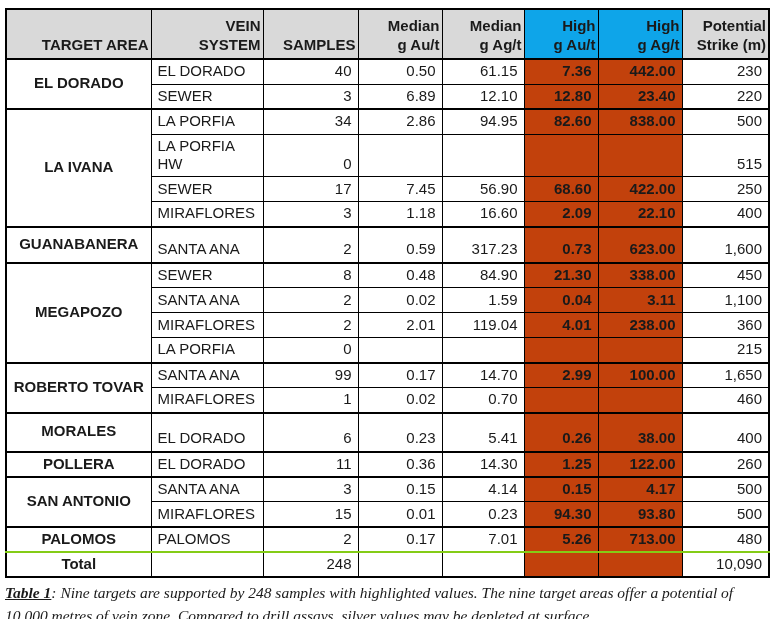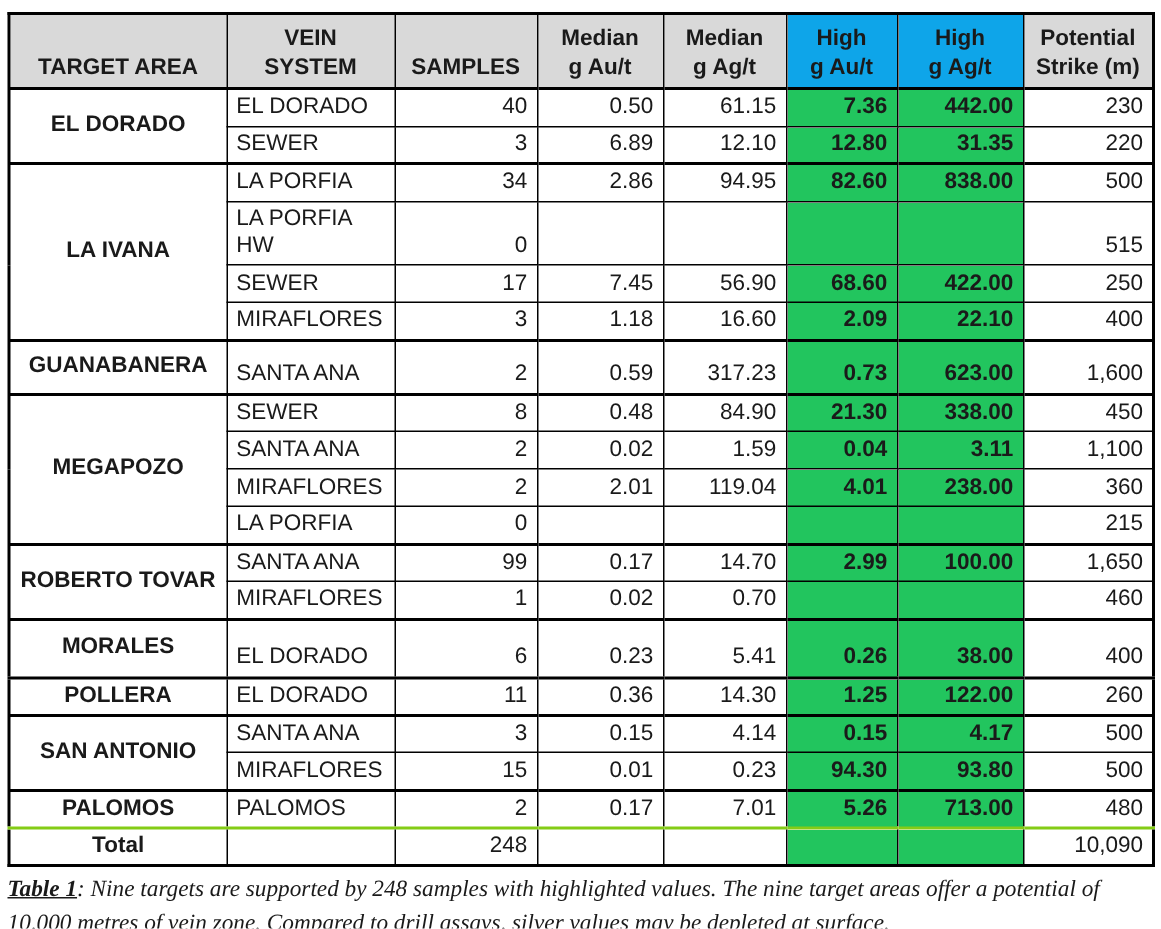--- a/index.html
+++ b/index.html
@@ -19,32 +19,32 @@
   th, td {
     border: 1px solid #000;
     font-size: 15px;
     line-height: 1.22;
     vertical-align: bottom;
     overflow: hidden;
   }
   thead th {
     background: #d9d9d9;
     font-weight: bold;
-    text-align: center;
+    text-align: right;
     white-space: pre-line;
     padding: 3px 2px 4px 2px;
     height: 50px;
     border-bottom: 2px solid #000;
   }
   thead th.hl { background: #0ea5e9; }
   tbody td { height: 25px; padding: 2px 6px 3px 6px; background: #ffffff; }
   td.c-target { font-weight: bold; text-align: center; vertical-align: middle; }
   td.c-vein   { text-align: left; white-space: pre-line; }
   td.c-num    { text-align: right; }
-  td.c-high   { text-align: right; font-weight: bold; background: #22c55e; }
+  td.c-high   { text-align: right; font-weight: bold; background: #c2410c; }
   tr.group-first td { border-top: 2px solid #000; }
   tr.total-row td { border-top: 2px solid #84cc16; }
   p.caption {
     font-family: "Liberation Serif", serif;
     font-style: italic;
     font-size: 15.5px;
     line-height: 1.45;
     margin-top: 4px;
     width: 764px;
   }
@@ -92,21 +92,21 @@
         <td class="c-high">7.36</td>
         <td class="c-high">442.00</td>
         <td class="c-num">230</td>
       </tr>
       <tr>
         <td class="c-vein">SEWER</td>
         <td class="c-num">3</td>
         <td class="c-num">6.89</td>
         <td class="c-num">12.10</td>
         <td class="c-high">12.80</td>
-        <td class="c-high">31.35</td>
+        <td class="c-high">23.40</td>
         <td class="c-num">220</td>
       </tr>
       <tr class="group-first">
         <td class="c-target" rowspan="4">LA IVANA</td>
         <td class="c-vein">LA PORFIA</td>
         <td class="c-num">34</td>
         <td class="c-num">2.86</td>
         <td class="c-num">94.95</td>
         <td class="c-high">82.60</td>
         <td class="c-high">838.00</td>

